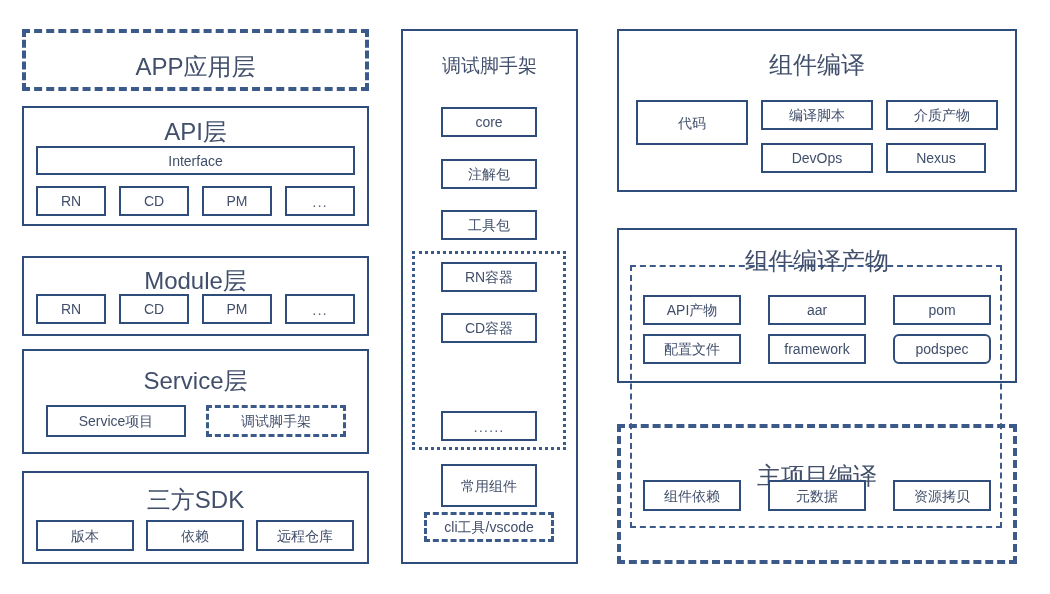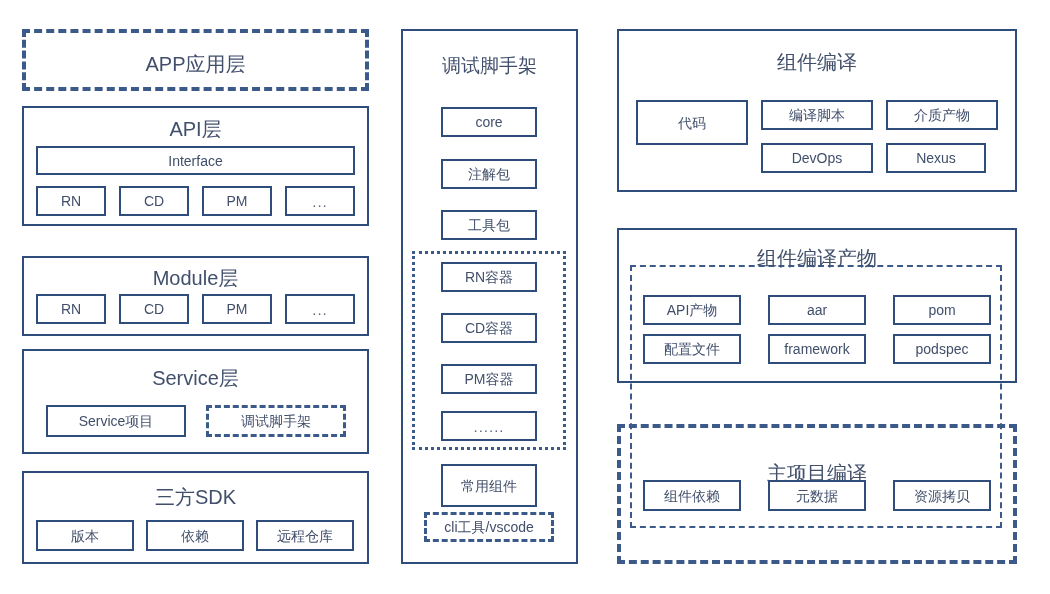--- a/index.html
+++ b/index.html
@@ -47,21 +47,21 @@
   
   .group-title {
     position: absolute;
     left: 0;
     right: 0;
     text-align: center;
     color: #414f6b;
     white-space: nowrap;
     pointer-events: none;
   }
-  .title-lg { font-size: 20px; }
+  .title-lg { font-size: 24px; }
   .title-md { font-size: 19px; }
 
   
   .chip {
     position: absolute;
     box-sizing: border-box;
     border: 2.5px solid #2f4d7a;
     background: #ffffff;
     display: flex;
     align-items: center;
@@ -128,21 +128,20 @@
     <div class="group-title title-md" style="top:22px;">调试脚手架</div>
   </div>
 
   <div class="chip" style="left:441px; top:107px; width:96px; height:30px;">core</div>
   <div class="chip" style="left:441px; top:159px; width:96px; height:30px;">注解包</div>
   <div class="chip" style="left:441px; top:210px; width:96px; height:30px;">工具包</div>
 
   <div class="panel panel-dotted" style="left:412px; top:251px; width:154px; height:199px;"></div>
   <div class="chip" style="left:441px; top:262px; width:96px; height:30px;">RN容器</div>
   <div class="chip" style="left:441px; top:313px; width:96px; height:30px;">CD容器</div>
-  <div class="chip" style="left:441px; top:364px; width:96px; height:30px;">PM容器</div>
   <div class="chip chip-ellipsis" style="left:441px; top:411px; width:96px; height:30px;">......</div>
 
   <div class="chip" style="left:441px; top:464px; width:96px; height:43px;">常用组件</div>
   <div class="chip chip-dashed" style="left:424px; top:512px; width:130px; height:30px;">cli工具/vscode</div>
 
   <div class="panel panel-solid" style="left:617px; top:29px; width:400px; height:163px;">
     <div class="group-title title-lg" style="top:18px;">组件编译</div>
   </div>
   <div class="chip" style="left:636px; top:100px; width:112px; height:45px;">代码</div>
   <div class="chip" style="left:761px; top:100px; width:112px; height:30px;">编译脚本</div>
@@ -154,21 +153,21 @@
     <div class="group-title title-lg" style="top:15px;">组件编译产物</div>
   </div>
 
   <div class="panel panel-dashed-thin z-back" style="left:630px; top:265px; width:372px; height:263px;"></div>
 
   <div class="chip z-front" style="left:643px; top:295px; width:98px; height:30px;">API产物</div>
   <div class="chip z-front" style="left:893px; top:295px; width:98px; height:30px;">pom</div>
   <div class="chip z-front" style="left:768px; top:295px; width:98px; height:30px;">aar</div>
   <div class="chip z-front" style="left:643px; top:334px; width:98px; height:30px;">配置文件</div>
   <div class="chip z-front" style="left:768px; top:334px; width:98px; height:30px;">framework</div>
-  <div class="chip z-front" style="left:893px; top:334px; width:98px; height:30px;">podspec</div>
+  <div class="chip z-front" style="left:893px; top:334px; width:98px; height:30px;border-radius:6px;">podspec</div>
 
   <div class="panel panel-dashed-thick z-mid" style="left:617px; top:424px; width:400px; height:140px;">
     <div class="group-title title-lg" style="top:32px;">主项目编译</div>
   </div>
   <div class="chip z-front" style="left:643px; top:480px; width:98px; height:31px;">组件依赖</div>
   <div class="chip z-front" style="left:768px; top:480px; width:98px; height:31px;">元数据</div>
   <div class="chip z-front" style="left:893px; top:480px; width:98px; height:31px;">资源拷贝</div>
 
 </div>
 

